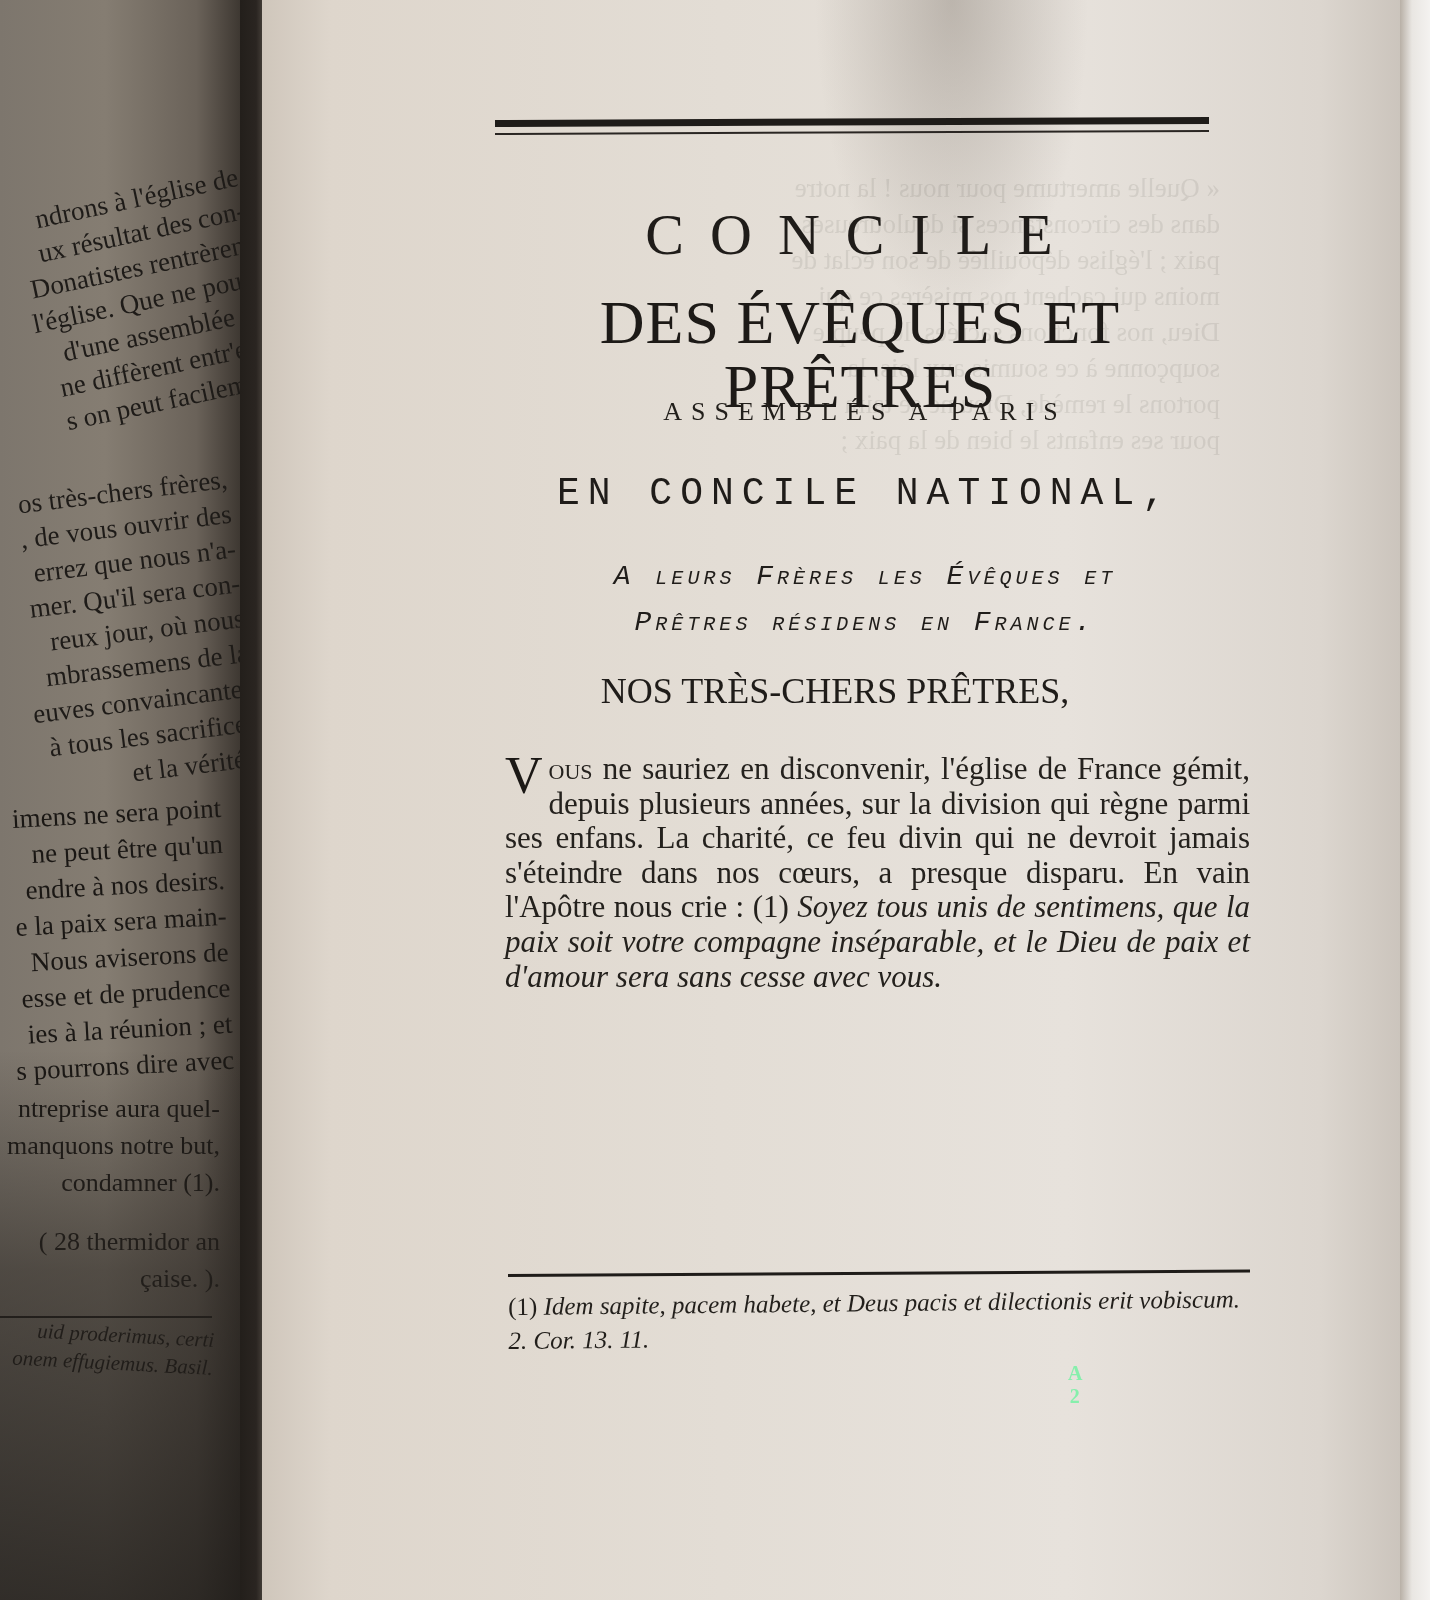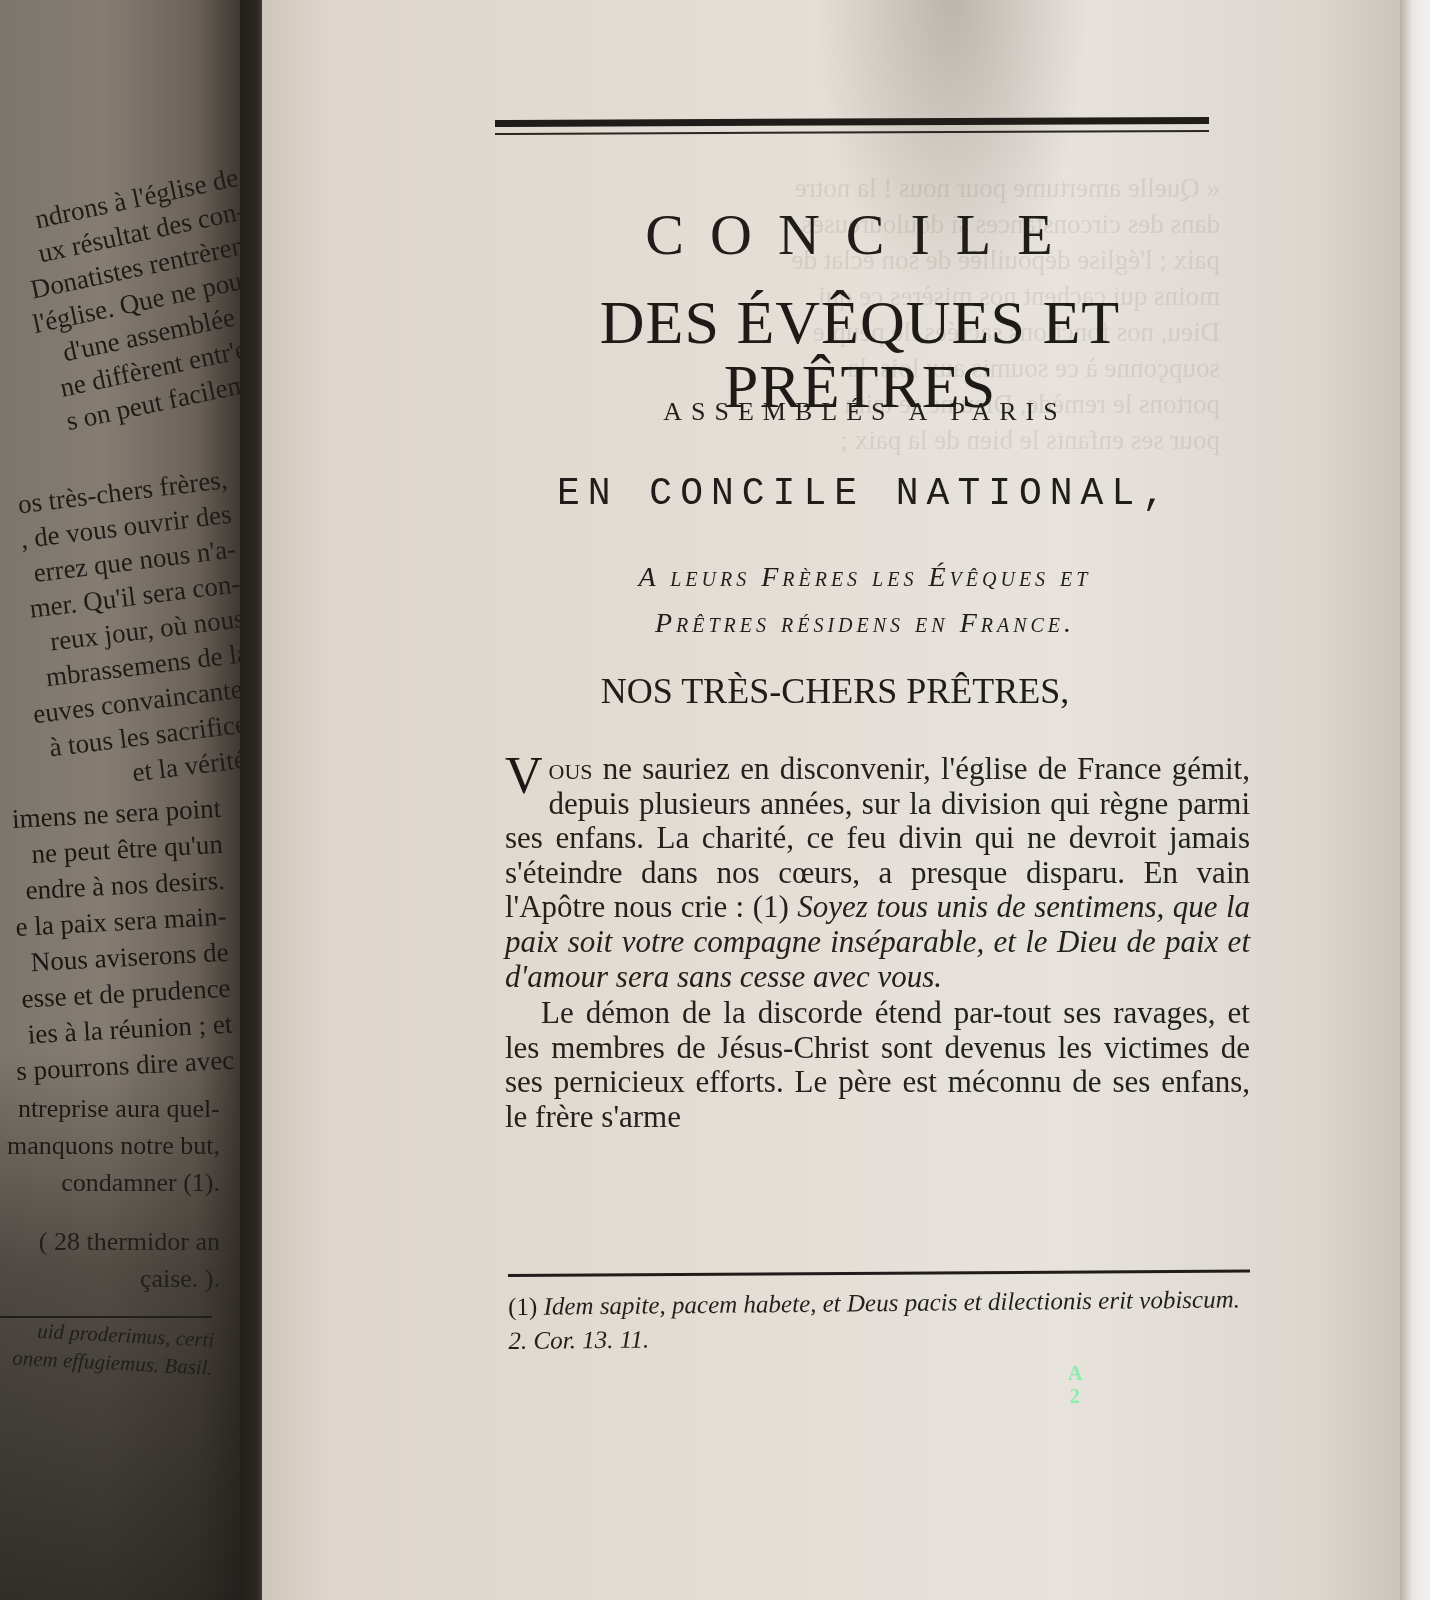--- a/index.html
+++ b/index.html
@@ -84,20 +84,21 @@
       font-size: 26px; letter-spacing: 9px; color: #221f1b; line-height: 34px;
     }
     .t-concile {
       position: absolute; left: 495px; top: 470px; width: 740px; text-align: center;
       font-size: 38px; letter-spacing: 8px; color: #1f1c19; line-height: 48px; font-family: Liberation Mono, monospace;
     }
     .t-aleurs {
       position: absolute; left: 500px; top: 554px; width: 730px; text-align: center;
       font-size: 28px; font-style: italic; letter-spacing: 4px; color: #201d1a; line-height: 46px;
       font-variant: small-caps;
+      font-family: Liberation Mono, monospace;
     }
     .t-nos {
       position: absolute; left: 495px; top: 668px; width: 680px; text-align: center;
       font-size: 36px; color: #1f1c19; line-height: 46px;
     }
     .body-text {
       position: absolute; left: 505px; top: 752px; width: 745px;
       font-size: 31px; line-height: 34.6px; color: #24211d; text-align: justify;
     }
     .body-text p { margin: 0; }
@@ -202,20 +203,19 @@
   <div class="t-assembles">ASSEMBLÉS A PARIS</div>
   <div class="t-concile">EN CONCILE NATIONAL,</div>
   <div class="t-aleurs">
     <div>A leurs Frères les Évêques et</div>
     <div>Prêtres résidens en France.</div>
   </div>
   <div class="t-nos">NOS TRÈS-CHERS PRÊTRES,</div>
 
   <div class="body-text">
     <p><span class="dropcap">V</span><span class="first-rest">ous</span><span> ne sauriez en disconvenir, l'église de France gémit, depuis plusieurs années, sur la division qui règne parmi ses enfans. La charité, ce feu divin qui ne devroit jamais s'éteindre dans nos cœurs, a presque disparu. En vain l'Apôtre nous crie : (1) </span><em>Soyez tous unis de sentimens, que la paix soit votre compagne inséparable, et le Dieu de paix et d'amour sera sans cesse avec vous.</em></p>
-    <p class="para2">Le démon de la discorde étend par-tout ses ravages, et les membres de Jésus-Christ sont devenus les victimes de ses pernicieux efforts. Le père est méconnu de ses enfans, le frère s'arme</p>
   </div>
 
   <div class="fn-rule"></div>
   <div class="footnote"><span class="fn-mark">(1)</span><span> Idem sapite, pacem habete, et Deus pacis et dilectionis erit vobiscum. 2. Cor. 13. 11.</span></div>
 
   <div class="signature">A 2</div>
 </div>
 
 </body></html>

